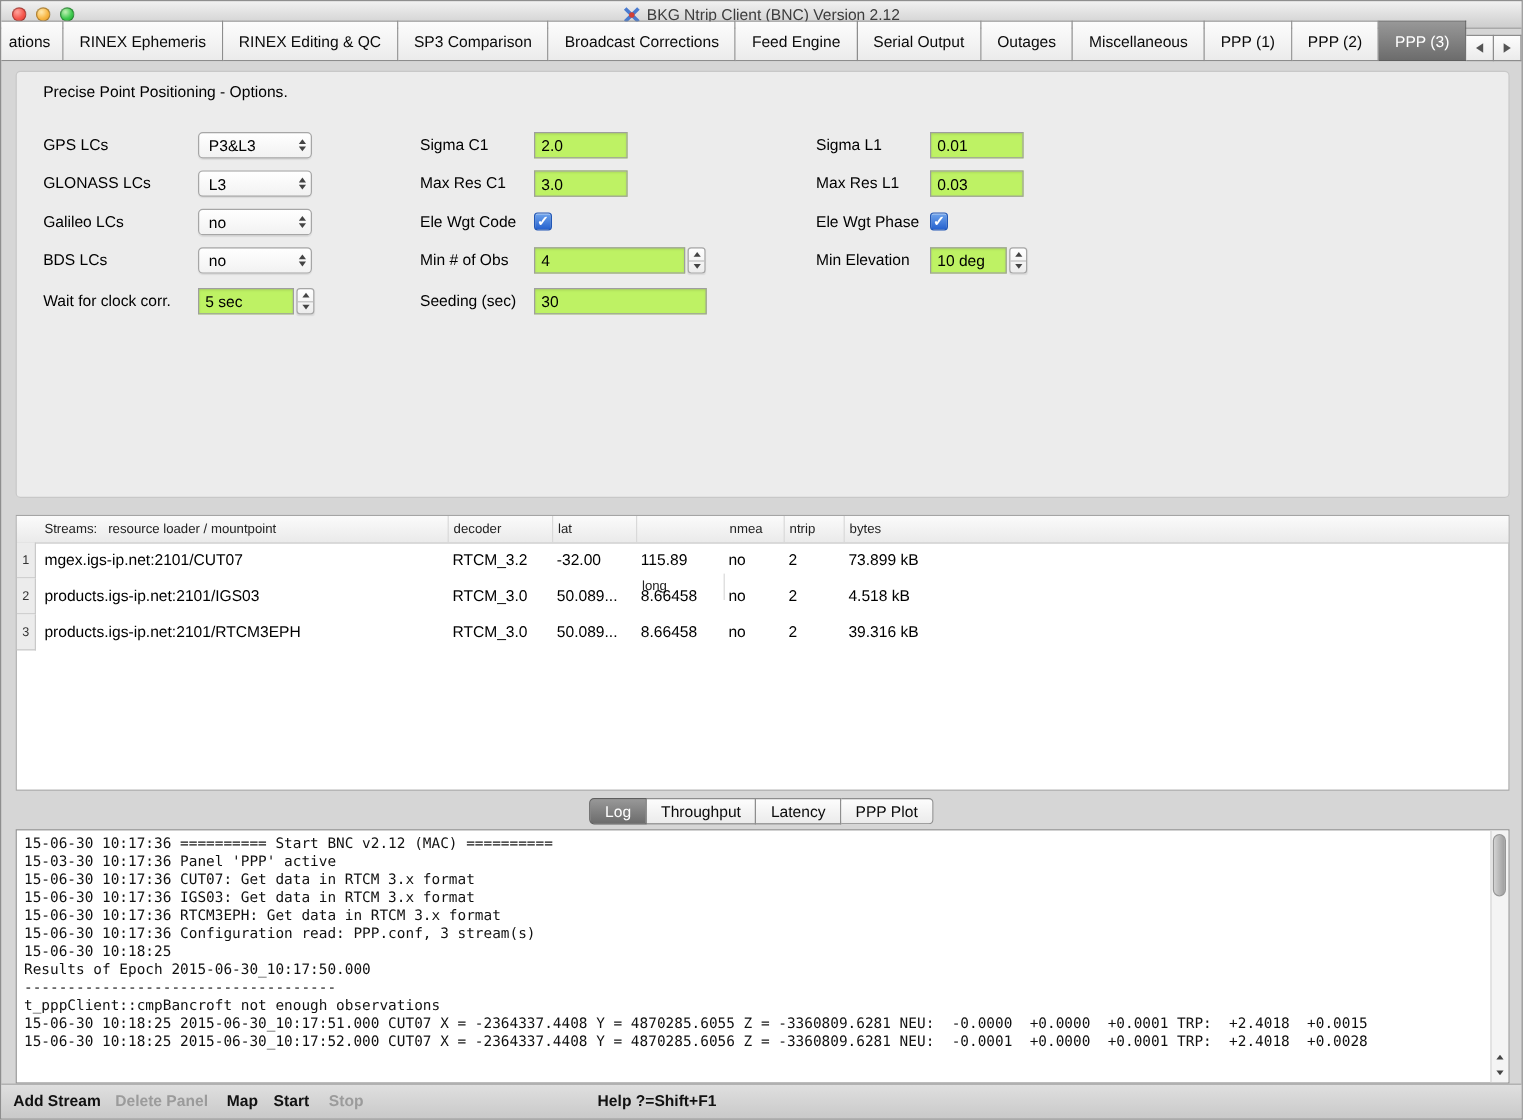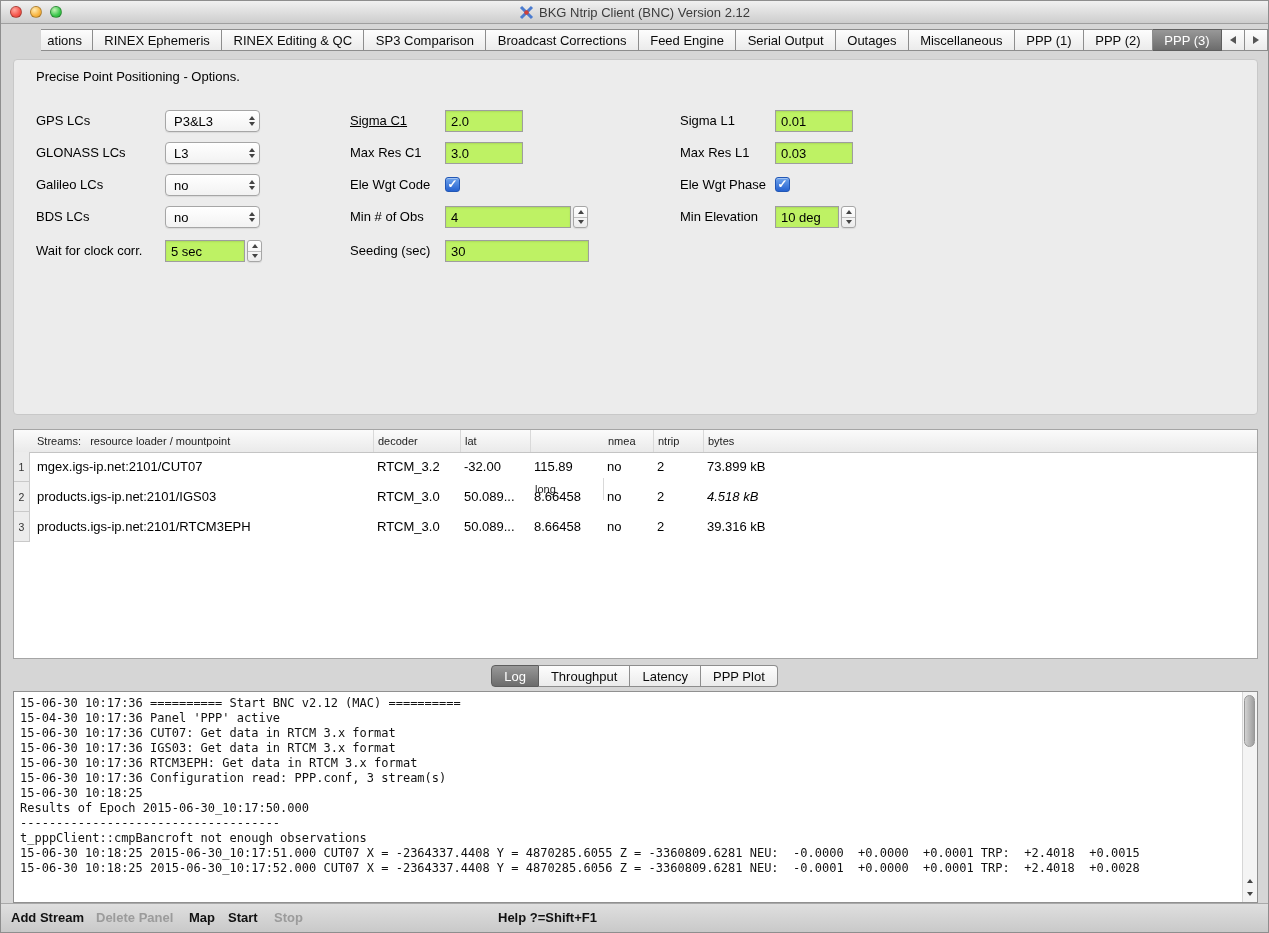--- a/index.html
+++ b/index.html
@@ -11,21 +11,21 @@
     display:flex;align-items:center;}
   .lights{position:absolute;left:9px;top:5px;display:flex;gap:8px;}
   .light{width:12px;height:12px;border-radius:50%;box-sizing:border-box;border:1px solid rgba(0,0,0,.28);}
   .light.red{background:radial-gradient(circle at 35% 30%,#ffa69e,#f5544a 60%,#d8423a);}
   .light.yellow{background:radial-gradient(circle at 35% 30%,#ffeab0,#f8b43f 60%,#dd9a31);}
   .light.green{background:radial-gradient(circle at 35% 30%,#c2f2b6,#3ac74b 60%,#2aab38);}
   .title-wrap{margin:0 auto;display:flex;align-items:center;gap:5px;font-size:13px;color:#3c3c3c;}
   
   .tabbar{position:absolute;top:22px;left:0;right:0;height:34px;display:flex;align-items:flex-end;
     padding-bottom:6px;box-sizing:border-box;}
-  .tabs{display:flex;flex:1;height:22px;overflow:hidden;min-width:0;padding-left:40px;}
+  .tabs{display:flex;flex:1;height:34px;overflow:hidden;min-width:0;}
   .tab{flex:1 0 auto;display:flex;align-items:center;justify-content:center;padding:0 10px;
     background:linear-gradient(#fdfdfd,#ebebeb);border:1px solid #8d8d8d;border-left:none;
     font-size:13px;color:#0a0a0a;white-space:nowrap;box-sizing:border-box;cursor:default;}
   .tab.first{flex:0 0 52px;padding:0 10px 0 2px;justify-content:flex-end;}
   .tab.selected{background:linear-gradient(#989898,#6c6c6c);color:#fff;border-color:#5e5e5e;}
   .tab-arrow{width:23px;height:22px;display:flex;align-items:center;justify-content:center;
     background:linear-gradient(#fdfdfd,#ebebeb);border:1px solid #8d8d8d;border-left:none;box-sizing:border-box;}
   .tri-left{width:0;height:0;border-top:4px solid transparent;border-bottom:4px solid transparent;border-right:6px solid #555;}
   .tri-right{width:0;height:0;border-top:4px solid transparent;border-bottom:4px solid transparent;border-left:6px solid #555;}
   .tri-up{width:0;height:0;border-left:3px solid transparent;border-right:3px solid transparent;border-bottom:4px solid #444;}
@@ -176,21 +176,21 @@
     <input class="tfield" style="left: 151px; top: 180px; width: 80px;" value="5 sec">
     <div class="stepper" style="left:233px;top:180px;">
         <div>
           <i class="tri-up"></i>
         </div>
         <div>
           <i class="tri-down"></i>
         </div>
       </div>
 
-    <div class="form-label" style="left:336px;top:50px;text-decoration:underline;">Sigma C1</div>
+    <div class="form-label" style="left:336px;top:50px;">Sigma C1</div>
     <input class="tfield" style="left: 431px; top: 50px; width: 78px;" value="2.0">
 
     <div class="form-label" style="left:336px;top:82px;">Max Res C1</div>
     <input class="tfield" style="left: 431px; top: 82px; width: 78px;" value="3.0">
 
     <div class="form-label" style="left:336px;top:114px;">Ele Wgt Code</div>
     <div class="checkbox checked" style="left:431px;top:117px;"></div>
 
     <div class="form-label" style="left:336px;top:146px;">Min # of Obs</div>
     <input class="tfield" style="left: 431px; top: 146px; width: 126px;" value="4">
@@ -249,21 +249,21 @@
       <span class="sc" style="left:693px;">73.899 kB</span>
     </div>
     <div class="s-row" style="top:52px;">
       <span class="s-num">2</span>
       <span class="sc" style="left:23px;">products.igs-ip.net:2101/IGS03</span>
       <span class="sc" style="left:363px;">RTCM_3.0</span>
       <span class="sc" style="left:450px;">50.089...</span>
       <span class="sc" style="left:520px;">8.66458</span>
       <span class="sc" style="left:593px;">no</span>
       <span class="sc" style="left:643px;">2</span>
-      <span class="sc" style="left:693px;font-style:italic;">4.518 kB</span>
+      <span class="sc" style="left:693px;">4.518 kB</span>
     </div>
     <div class="s-row" style="top:82px;">
       <span class="s-num">3</span>
       <span class="sc" style="left:23px;">products.igs-ip.net:2101/RTCM3EPH</span>
       <span class="sc" style="left:363px;">RTCM_3.0</span>
       <span class="sc" style="left:450px;">50.089...</span>
       <span class="sc" style="left:520px;">8.66458</span>
       <span class="sc" style="left:593px;">no</span>
       <span class="sc" style="left:643px;">2</span>
       <span class="sc" style="left:693px;">39.316 kB</span>
@@ -273,21 +273,21 @@
   <div class="vtabs">
     <div class="vtab selected">Log</div>
     <div class="vtab">Throughput</div>
     <div class="vtab">Latency</div>
     <div class="vtab">PPP Plot</div>
   </div>
 
   <div class="log">
     <div class="log-lines">
       <div class="log-line">15-06-30 10:17:36 ========== Start BNC v2.12 (MAC) ==========</div>
-      <div class="log-line">15-04-30 10:17:36 Panel 'PPP' active</div>
+      <div class="log-line">15-03-30 10:17:36 Panel 'PPP' active</div>
       <div class="log-line">15-06-30 10:17:36 CUT07: Get data in RTCM 3.x format</div>
       <div class="log-line">15-06-30 10:17:36 IGS03: Get data in RTCM 3.x format</div>
       <div class="log-line">15-06-30 10:17:36 RTCM3EPH: Get data in RTCM 3.x format</div>
       <div class="log-line">15-06-30 10:17:36 Configuration read: PPP.conf, 3 stream(s)</div>
       <div class="log-line">15-06-30 10:18:25</div>
       <div class="log-line">Results of Epoch 2015-06-30_10:17:50.000</div>
       <div class="log-line">------------------------------------</div>
       <div class="log-line">t_pppClient::cmpBancroft not enough observations</div>
       <div class="log-line">15-06-30 10:18:25 2015-06-30_10:17:51.000 CUT07 X = -2364337.4408 Y = 4870285.6055 Z = -3360809.6281 NEU:  -0.0000  +0.0000  +0.0001 TRP:  +2.4018  +0.0015</div>
       <div class="log-line">15-06-30 10:18:25 2015-06-30_10:17:52.000 CUT07 X = -2364337.4408 Y = 4870285.6056 Z = -3360809.6281 NEU:  -0.0001  +0.0000  +0.0001 TRP:  +2.4018  +0.0028</div>

